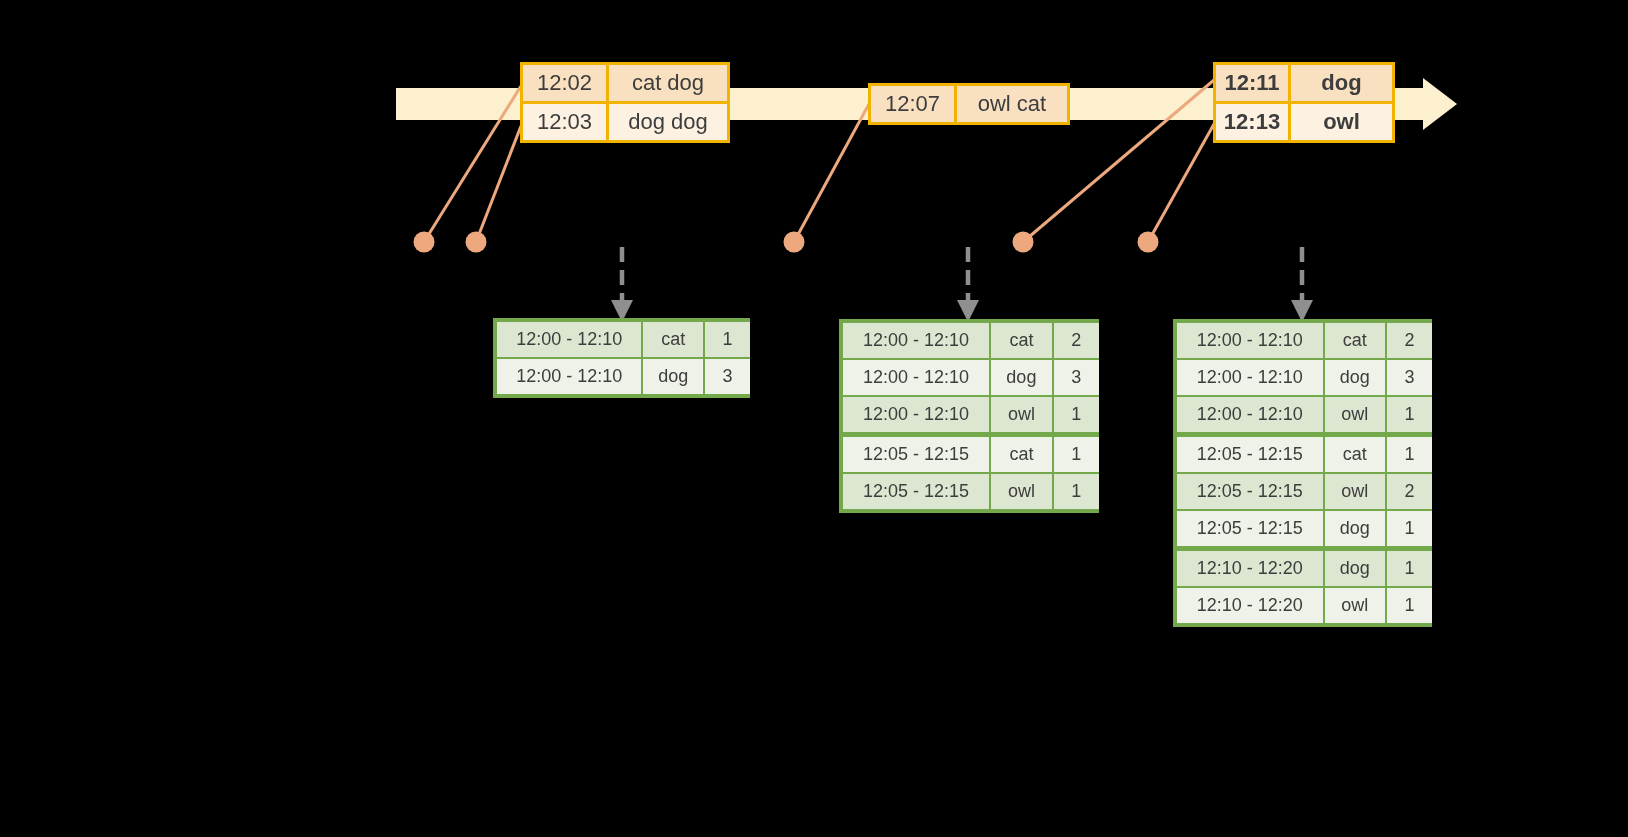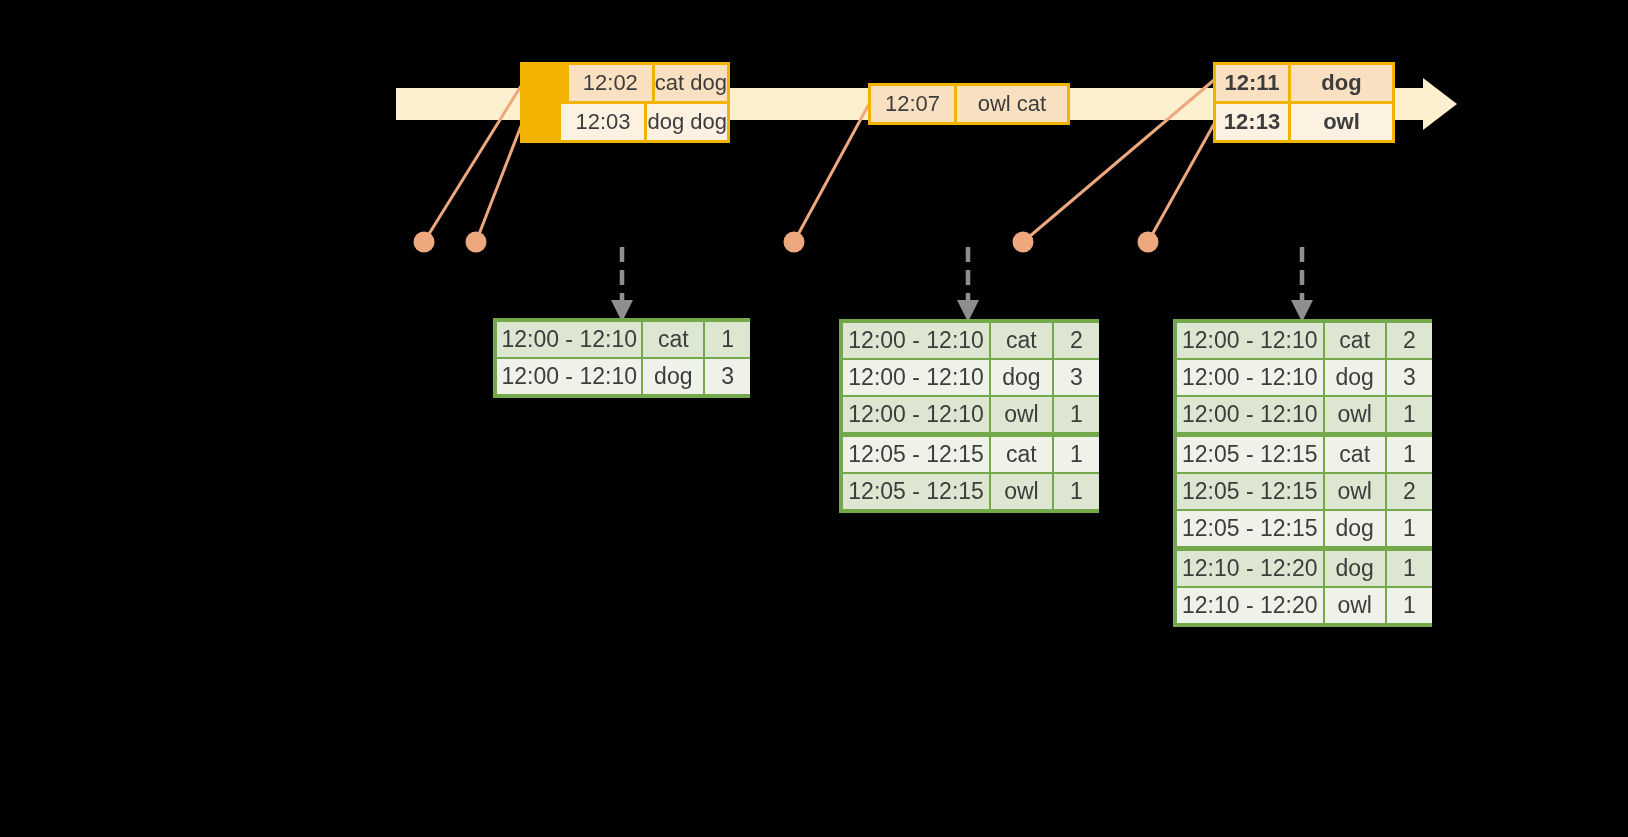--- a/index.html
+++ b/index.html
@@ -23,21 +23,21 @@
   
   .gtable{
     position:absolute;z-index:2;background:var(--green);
     border:4px solid var(--green);display:flex;flex-direction:column;
   }
   .grow{display:grid;grid-template-columns:58% 24% 18%;column-gap:2px;background:var(--green);margin-top:2px;}
   .grow:first-child{margin-top:0;}
   .grow.group-start{margin-top:5px;}
   .gcell{
     height:35px;display:flex;align-items:center;justify-content:center;
-    font-size:23px;color:var(--text);white-space:nowrap;
+    font-size:18px;color:var(--text);white-space:nowrap;
   }
   .gfill-dark{background:var(--res-dark);}
   .gfill-light{background:var(--res-light);}
 </style>
 </head>
 <body>
 
 <div class="canvas" style="--bg: #000000; --text: #3d3d3d; --cream: #fcf0cf; --amber: #f2b200; --event-dark: #f9e0c0; --event-light: #fdf2e2; --salmon: #eda87d; --gray: #8f8f8f; --green: #73a94b; --res-dark: #dce6d0; --res-light: #eef2e8;">
 
   <svg class="overlay" width="1628" height="837" viewBox="0 0 1628 837">
@@ -64,21 +64,21 @@
     <g>
       <line x1="622" y1="247" x2="622" y2="300" stroke="var(--gray)" stroke-width="4.5" stroke-dasharray="15 8"></line>
       <polygon points="611,300 633,300 622,322" fill="var(--gray)"></polygon>
       <line x1="968" y1="247" x2="968" y2="300" stroke="var(--gray)" stroke-width="4.5" stroke-dasharray="15 8"></line>
       <polygon points="957,300 979,300 968,322" fill="var(--gray)"></polygon>
       <line x1="1302" y1="247" x2="1302" y2="300" stroke="var(--gray)" stroke-width="4.5" stroke-dasharray="15 8"></line>
       <polygon points="1291,300 1313,300 1302,322" fill="var(--gray)"></polygon>
     </g>
   </svg>
 
-  <div class="etable" id="etable-0" style="left:520px;top:62px;width:204px;align-items:flex-end;">
+  <div class="etable" id="etable-0" style="left:520px;top:62px;width:204px;">
       <div class="erow" style="grid-template-columns: 83px 1fr;">
         <div class="ecell efill-dark">12:02</div>
         <div class="ecell efill-dark">cat dog</div>
       </div>
       <div class="erow" style="grid-template-columns: 83px 1fr;">
         <div class="ecell efill-light">12:03</div>
         <div class="ecell efill-light">dog dog</div>
       </div>
     </div>
   <div class="etable" id="etable-1" style="left:868px;top:83px;width:196px;">

